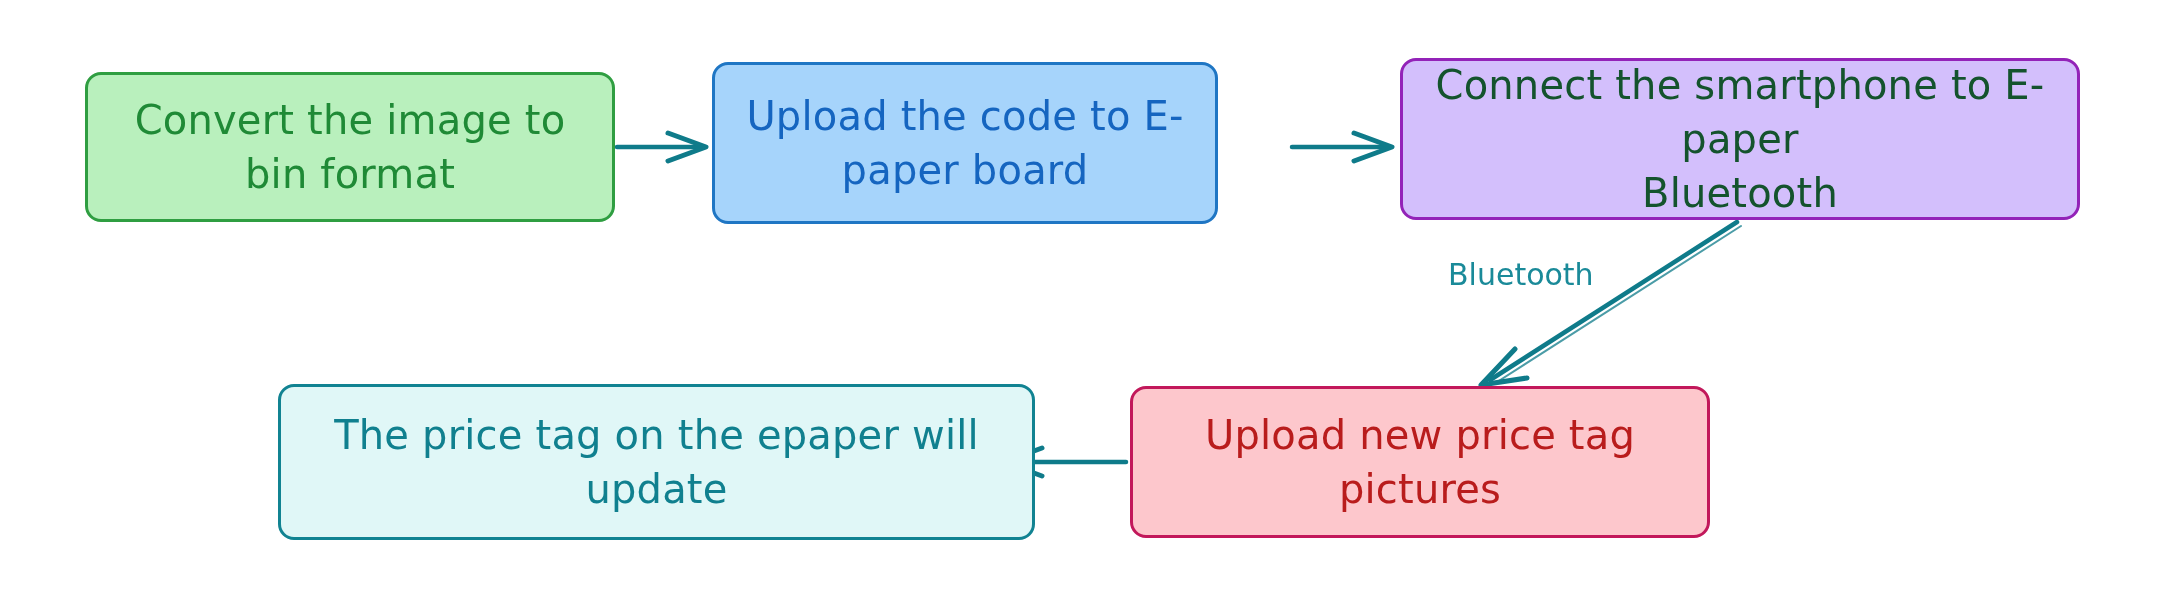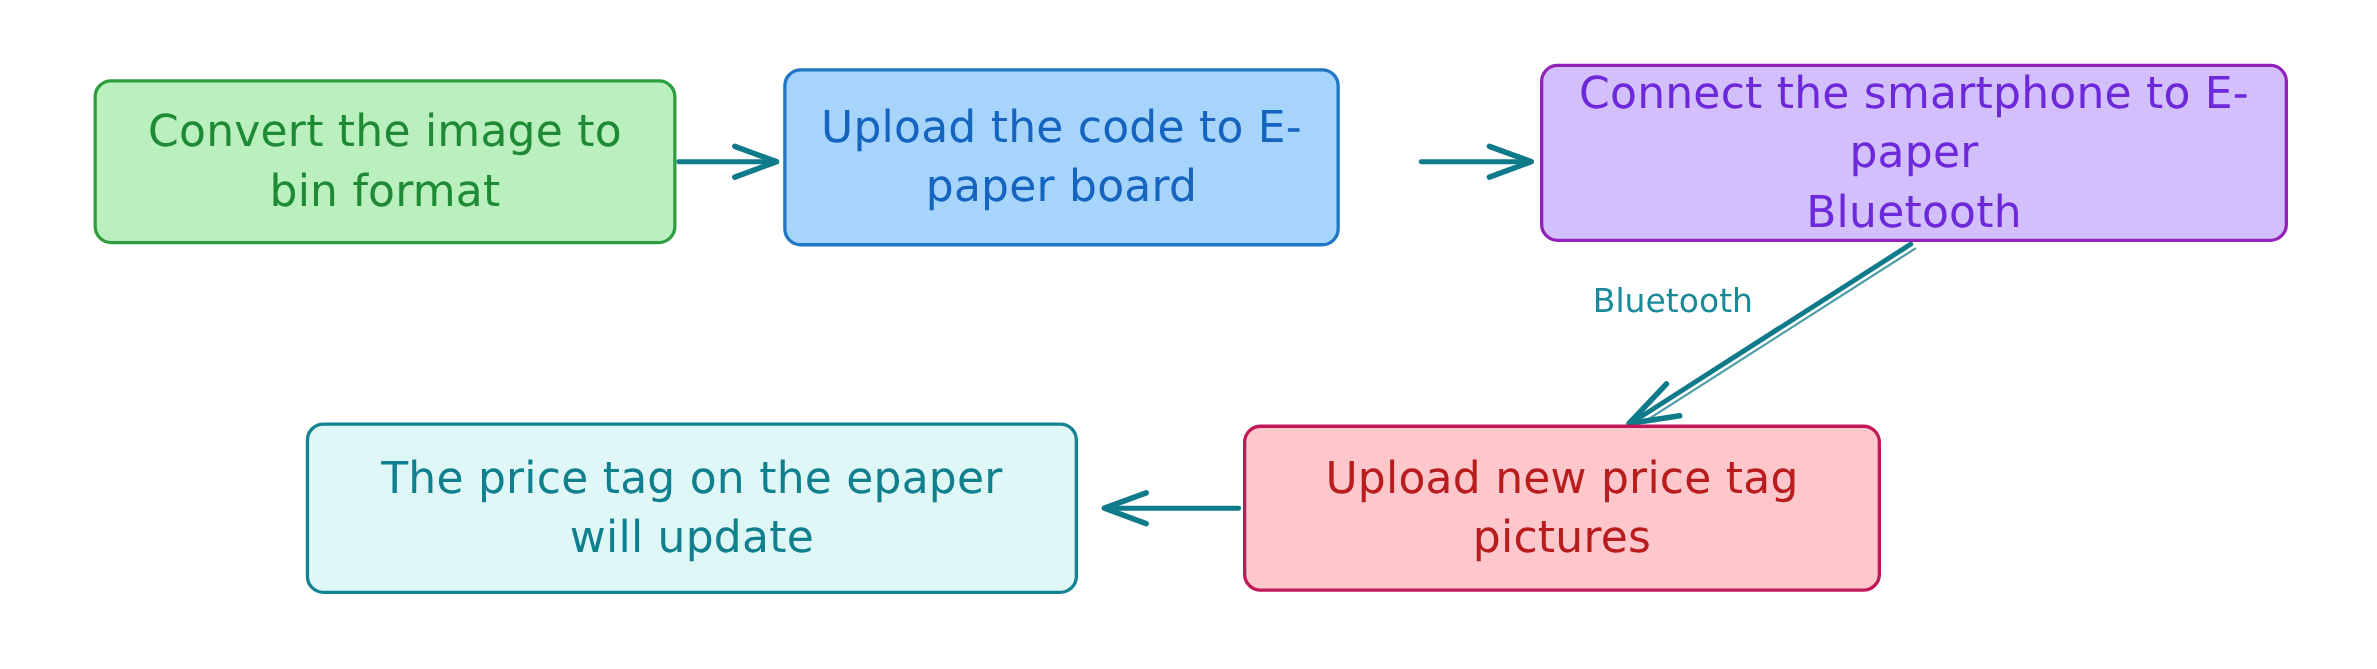--- a/index.html
+++ b/index.html
@@ -43,21 +43,21 @@
   }
   .node-label {
     display: block;
     white-space: pre-line;
   }
   
   #node-convert   { left: 85px;  top: 72px;  width: 530px; height: 150px; }
   #node-upload-code { left: 712px; top: 62px; width: 506px; height: 162px; }
   #node-connect-bt  { left: 1400px; top: 58px; width: 680px; height: 162px; }
   #node-upload-pics { left: 1130px; top: 386px; width: 580px; height: 152px; }
-  #node-price-update{ left: 278px;  top: 384px; width: 702px; height: 156px; }
+  #node-price-update{ left: 278px;  top: 384px; width: 757px; height: 156px; }
 
   .edge-label {
     position: absolute;
     font-size: 30px;
     font-family: "DejaVu Sans", sans-serif;
     white-space: nowrap;
     background: #ffffff;
     padding: 2px 6px;
   }
   #edge-label-bluetooth { left: 1442px; top: 255px; }
@@ -92,21 +92,21 @@
   </svg>
 
   <div class="node" id="node-convert" style="background:#b9f0bd; border:3.5px solid #2f9e41; color:#1f8a36;">
     <span class="node-label">Convert the image to bin format</span>
   </div>
 
   <div class="node" id="node-upload-code" style="background:#a6d4fb; border:3.5px solid #1f76c4; color:#1565c0;">
     <span class="node-label">Upload the code to E-paper board</span>
   </div>
 
-  <div class="node" id="node-connect-bt" style="background:#d3bffc; border:3.5px solid #9323b8; color:#6d28d9;">
+  <div class="node" id="node-connect-bt" style="background:#d3bffc; border:3.5px solid #9323b8; color:#14532d;">
     <span class="node-label">Connect the smartphone to E-paper
 Bluetooth</span>
   </div>
 
   <div class="node" id="node-upload-pics" style="background:#fdc7cc; border:3.5px solid #c2185b; color:#b91c1c;">
     <span class="node-label">Upload new price tag pictures</span>
   </div>
 
   <div class="node" id="node-price-update" style="background:#e0f7f7; border:3.5px solid #118392; color:#10808f;">
     <span class="node-label">The price tag on the epaper will update</span>

